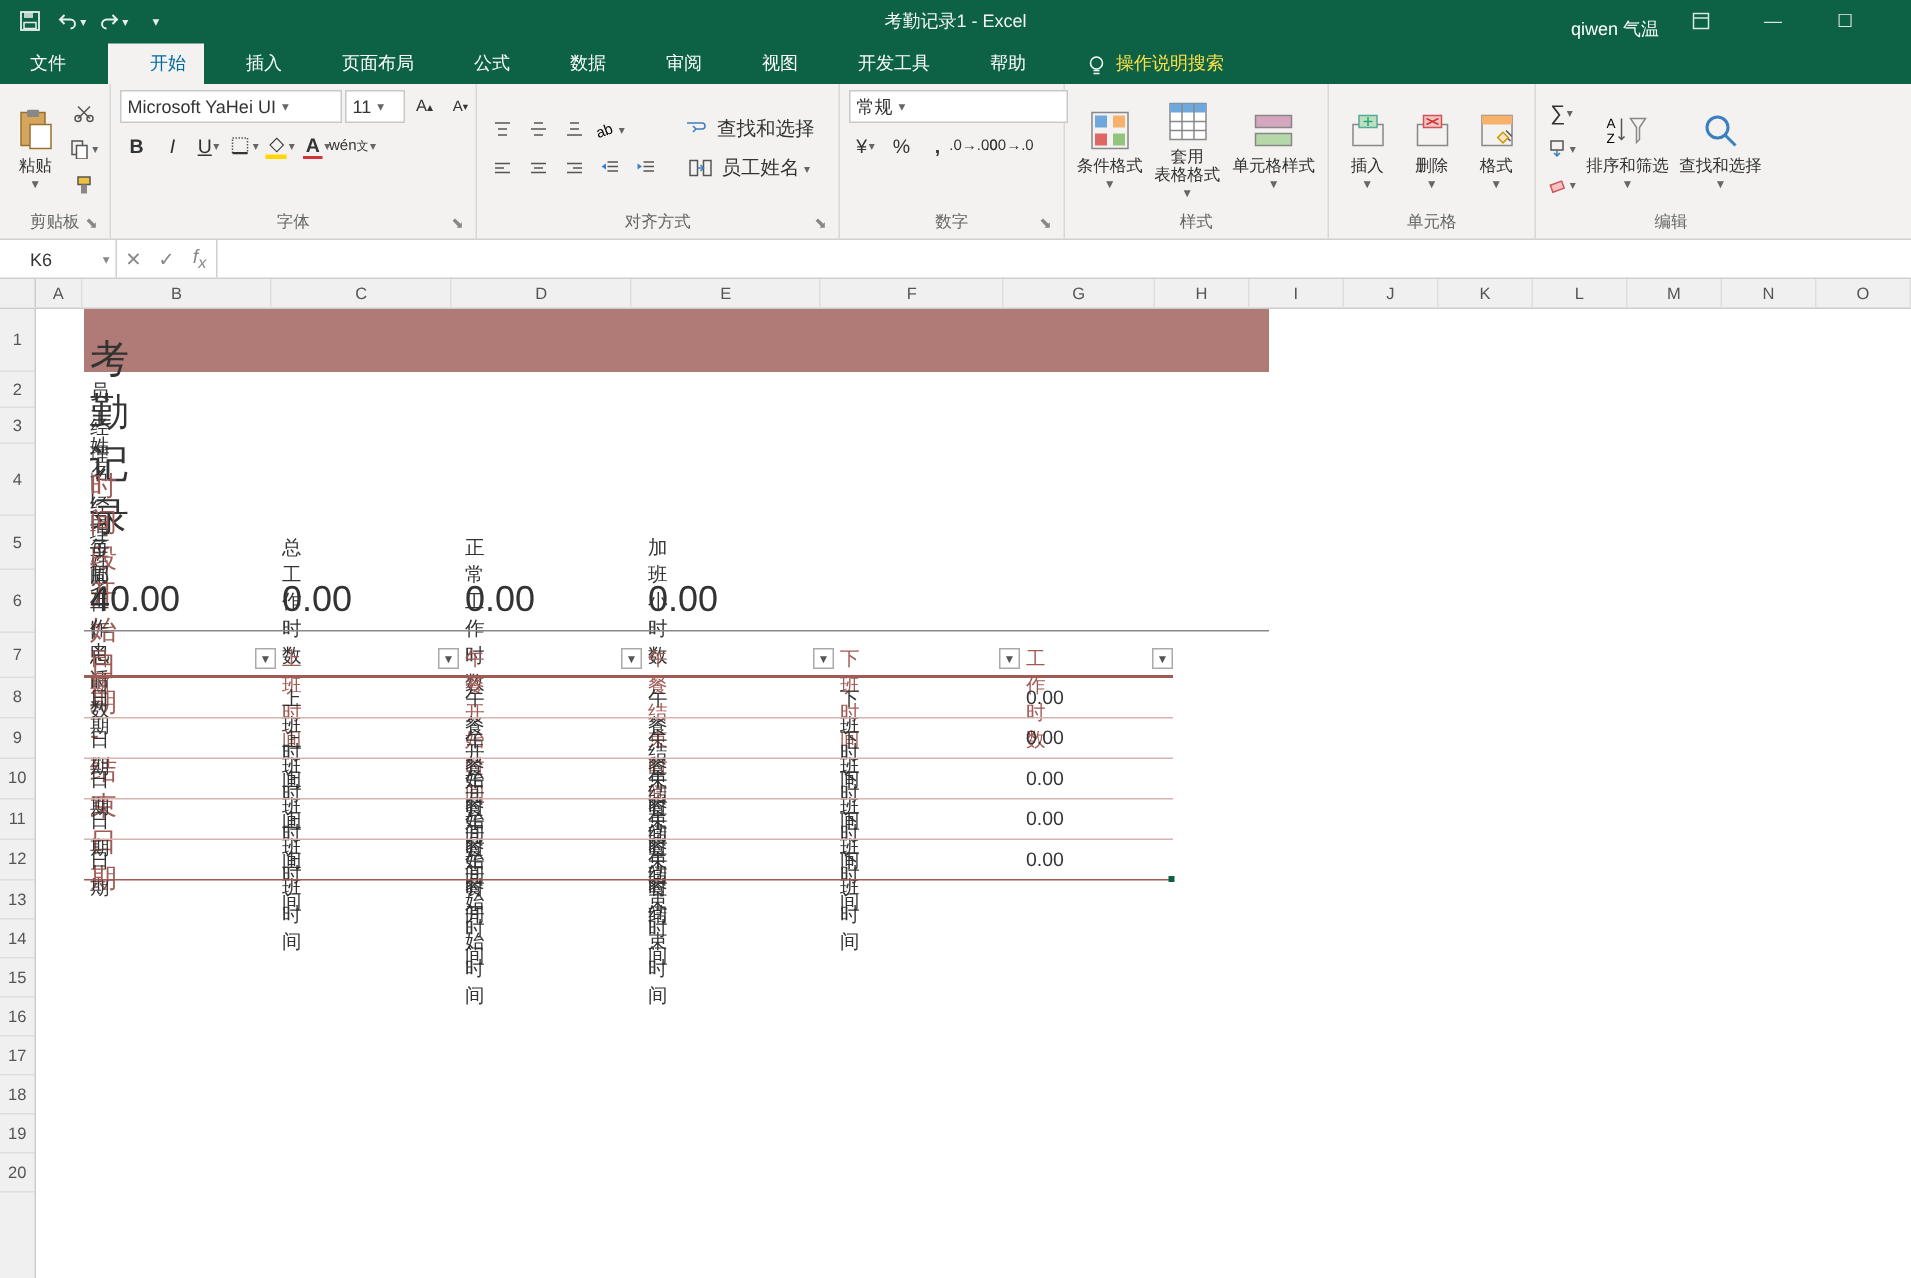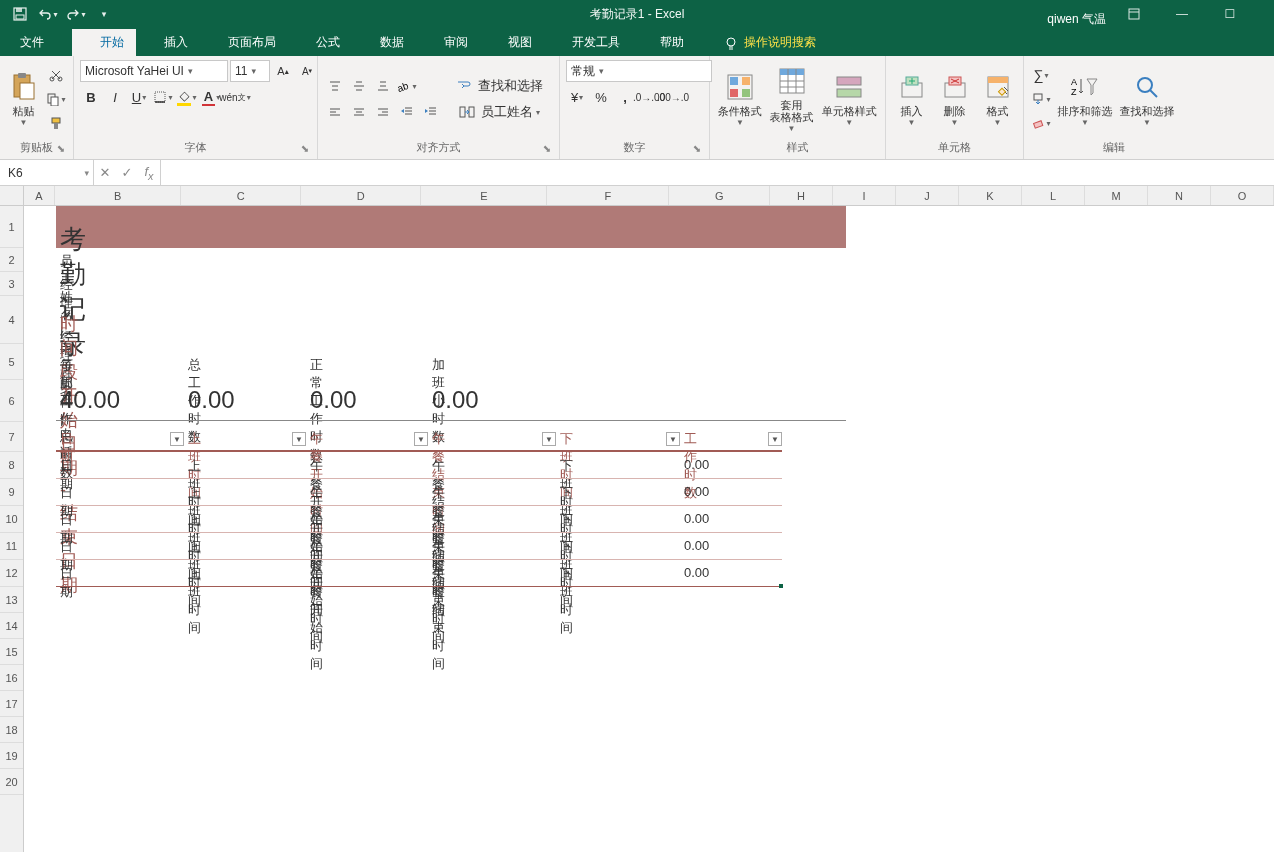--- a/index.html
+++ b/index.html
@@ -34,21 +34,21 @@
 .ctl { height:22px; border:1px solid #c8c8c8; background:#fff; display:flex; align-items:center; padding:0 4px; font-size:12px; }
 .ctl.dd::after { content:"▾"; font-size:9px; color:#666; margin-left:4px; }
 .sm-btn { width:22px; height:22px; display:flex; align-items:center; justify-content:center; cursor:pointer; font-size:13px; }
 .sm-btn.dd::after { content:"▾"; font-size:8px; color:#666; margin-left:1px; }
 
 .underline-red { border-bottom:2px solid #d13438; padding:0 2px; font-weight:bold; }
 .underline-yellow { border-bottom:3px solid #ffd700; padding:0 2px; }
 
 
 .fbar-row { height:26px; border-bottom:1px solid #d0d0d0; display:flex; align-items:stretch; background:#fff; }
-.namebox { width:94px; border-right:1px solid #d0d0d0; display:flex; align-items:center; padding:0 8px; font-size:12px; position:relative; }
+.namebox { width:78px; border-right:1px solid #d0d0d0; display:flex; align-items:center; padding:0 20px; font-size:12px; position:relative; }
 .namebox::after { content:"▾"; position:absolute; right:4px; font-size:9px; color:#888; }
 .fx-btns { display:flex; align-items:center; border-right:1px solid #d0d0d0; }
 .fx-btns .sm-btn { color:#888; }
 .fbar-input { flex:1; padding:0 6px; display:flex; align-items:center; }
 
 
 .grid-wrap { position:relative; height:calc(100% - 28px - 28px - 104px - 26px); overflow:hidden; }
 .col-headers { height:20px; display:flex; background:#f0f0f0; border-bottom:1px solid #ccc; }
 .corner { width:24px; border-right:1px solid #ccc; background:#f0f0f0; }
 .colh { border-right:1px solid #ddd; text-align:center; font-size:11px; color:#555; line-height:20px; cursor:pointer; }

